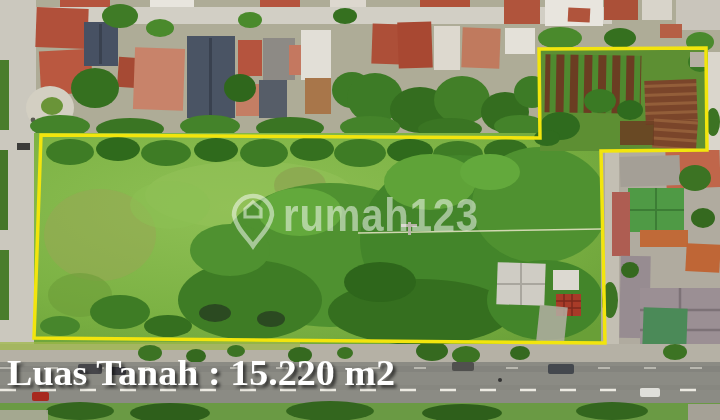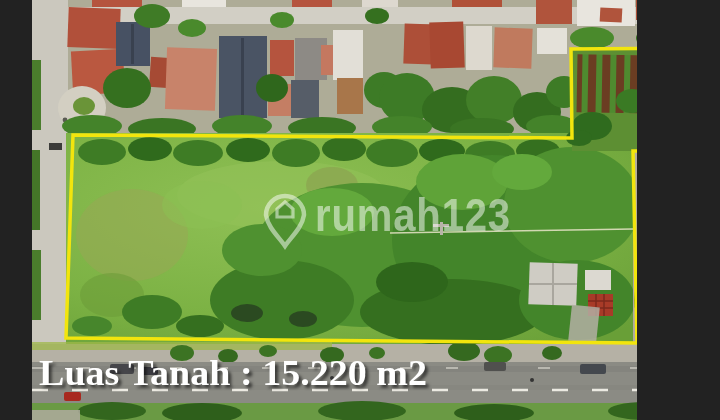--- a/index.html
+++ b/index.html
@@ -1,16 +1,16 @@
 <!DOCTYPE html>
 <html><head>
 <meta charset="utf-8">
 <style>
   html,body{margin:0;padding:0;background:#222;}
-  .stage{position:relative;width:605px;height:420px;overflow:hidden;font-family:"Liberation Sans",sans-serif;margin-left:32px;}
+  .stage{position:relative;width:720px;height:420px;overflow:hidden;font-family:"Liberation Sans",sans-serif;}
   svg{display:block}
   .caption-text{font-family:"Liberation Serif",serif;font-weight:bold;
     filter:drop-shadow(3px 3px 1.5px rgba(10,10,10,.6));}
   .wm-text{font-family:"Liberation Sans",sans-serif;font-weight:bold;letter-spacing:1px;}
 </style>
 </head>
 <body>
 
 <div class="stage">
 <svg width="720" height="420" viewBox="0 0 720 420" xmlns="http://www.w3.org/2000/svg">

